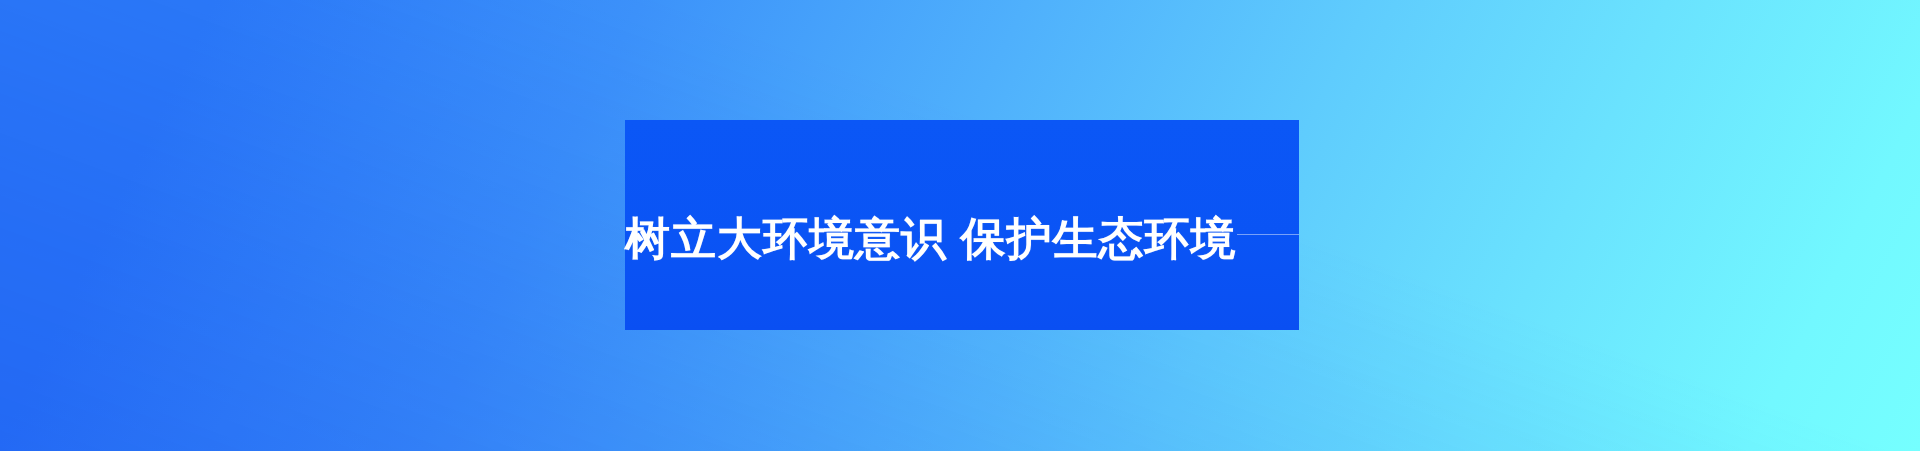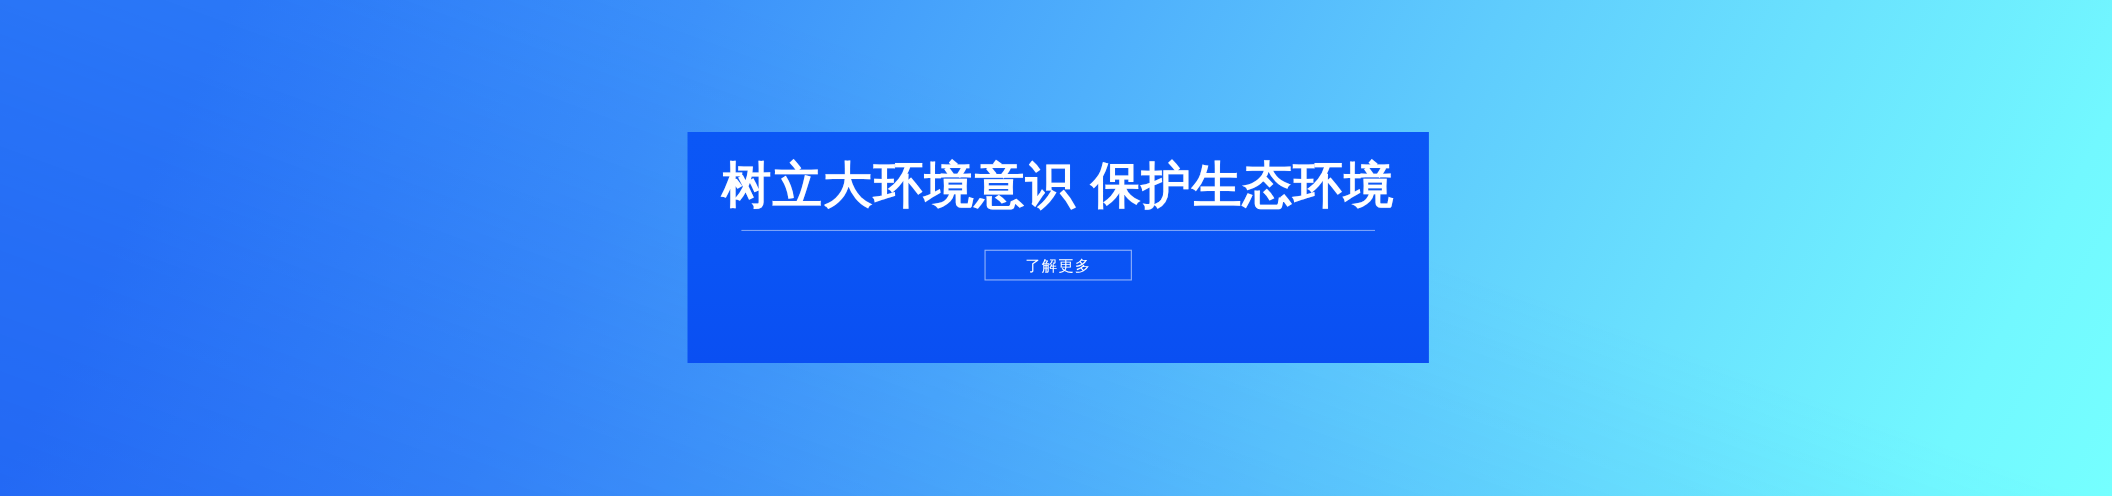--- a/index.html
+++ b/index.html
@@ -54,21 +54,21 @@
   
   .hero-card {
     position: absolute;
     left: 625px;
     top: 120px;
     width: 674px;
     height: 210px;
     box-sizing: border-box;
     background: linear-gradient(180deg, #0B57F6 0%, #0A54F5 55%, #0A4FF2 100%);
     display: flex;
-    flex-direction: column;
+    flex-direction: row;
     align-items: center;
     justify-content: flex-start;
   }
 
   .hero-title {
     margin: 0;
     padding: 0;
     color: #FFFFFF;
     font-size: 45px;
     line-height: 1;
@@ -126,16 +126,15 @@
   <div class="banner-bg"></div>
   <div class="banner-bg-shade"></div>
 
   <div class="hero-card">
 
     <h1 class="hero-title">树立大环境意识 保护生态环境</h1>
 
     <div class="hero-divider"></div>
 
 
-    <button class="hero-cta" type="button">了解更多</button>
 
   </div>
 </div>
 
 </body></html>

